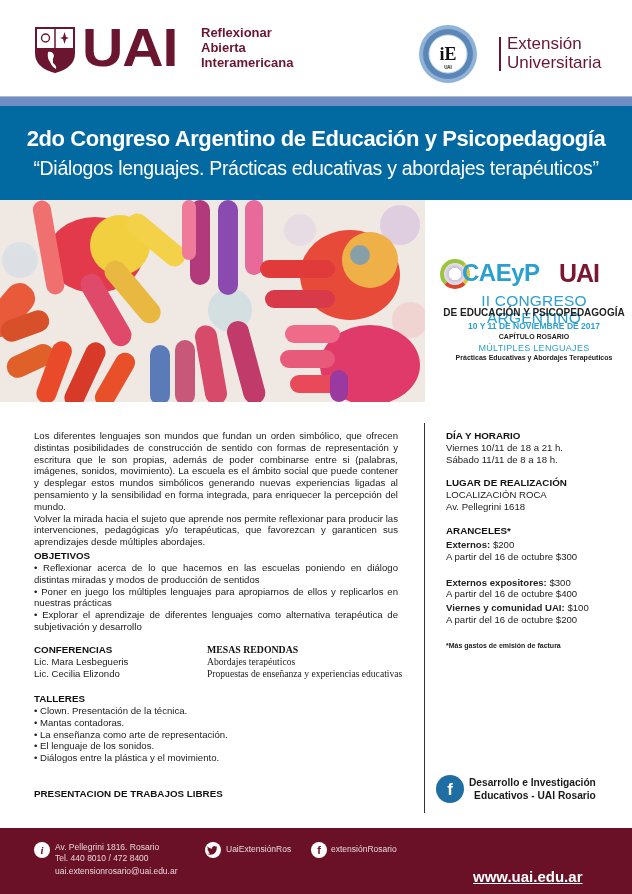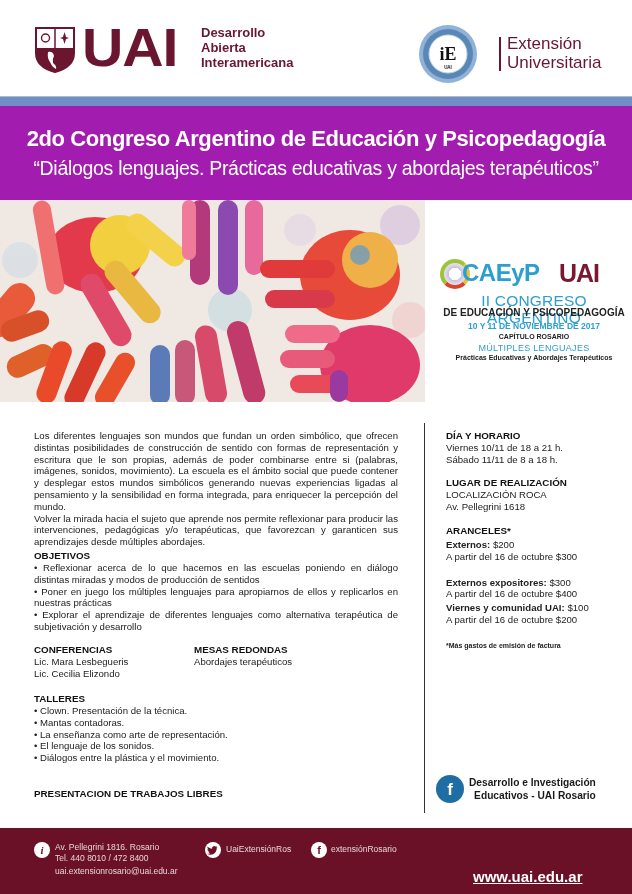--- a/index.html
+++ b/index.html
@@ -9,21 +9,21 @@
   
   .header { position: absolute; left: 0; top: 0; width: 632px; height: 96px; background: #fff; }
   .shield { position: absolute; left: 35px; top: 27px; width: 40px; height: 46px; }
   .uai-big { position: absolute; left: 82px; top: 22px; font-family: "Liberation Sans", sans-serif; font-weight: bold; font-size: 53px; line-height: 52px; color: #6b1630; letter-spacing: -1px; transform: scaleX(1.08); transform-origin: left top; }
   .uai-name { position: absolute; left: 201px; top: 25px; font-weight: bold; font-size: 13px; line-height: 15px; color: #6b1630; }
   .ie-badge { position: absolute; left: 418px; top: 24px; width: 60px; height: 60px; }
   .ext-sep { position: absolute; left: 499px; top: 37px; width: 2px; height: 34px; background: #6b1630; }
   .ext-text { position: absolute; left: 507px; top: 34px; font-size: 17px; line-height: 19px; color: #6b1630; }
 
   .blue-bar { position: absolute; left: 0; top: 96px; width: 632px; height: 10px; background: #6f8fc4; border-top: 1px solid #aeb9cc; }
-  .title-band { position: absolute; left: 0; top: 106px; width: 632px; height: 94px; background: #a21caf; color: #fff; text-align: center; }
+  .title-band { position: absolute; left: 0; top: 106px; width: 632px; height: 94px; background: #0369a1; color: #fff; text-align: center; }
   .title-main { position: absolute; left: 0; width: 632px; top: 20px; font-weight: bold; font-size: 22px; line-height: 26px; letter-spacing: -0.4px; }
   .title-sub { position: absolute; left: 0; width: 632px; top: 50px; font-size: 19.5px; line-height: 24px; letter-spacing: -0.3px; }
 
   
   .photo { position: absolute; left: 0; top: 200px; width: 425px; height: 202px; overflow: hidden; background: #efe7e2; }
 
   
   .congress-logo { position: absolute; left: 436px; top: 250px; width: 196px; height: 120px; text-align: center; }
   .caeyp-row { position: absolute; left: 4px; top: 4px; width: 190px; height: 36px; }
   .caeyp-ring { position: absolute; left: 0; top: 5px; width: 30px; height: 30px; border-radius: 50%; border: 4px solid #9bc43a; border-right-color: #e2c33a; border-bottom-color: #d9452b; background: radial-gradient(circle, #fff 40%, #c9c2d8 41%, #e8e2f0 70%); }
@@ -36,21 +36,21 @@
   .cl-line5 { position: absolute; left: 0; width: 196px; top: 93px; font-size: 9px; line-height: 11px; color: #2a9fd0; letter-spacing: 0.3px; }
   .cl-line6 { position: absolute; left: 0; width: 196px; top: 103px; font-weight: bold; font-size: 7px; line-height: 9px; color: #222; }
 
   
   .left-col { position: absolute; left: 34px; top: 430px; width: 364px; font-family: "Liberation Sans", sans-serif; font-size: 9.6px; line-height: 11.8px; color: #222; }
   .justify { text-align: justify; }
   .sec-h { font-weight: bold; font-size: 9.8px; line-height: 12px; color: #111; }
   .block { position: absolute; left: 0; width: 364px; }
   .two-col { position: absolute; left: 0; width: 364px; }
   .two-col .c1 { position: absolute; left: 0; top: 0; width: 160px; }
-  .two-col .c2 { position: absolute; left: 160px; top: 0; width: 210px; }
+  .two-col .c2 { position: absolute; left: 173px; top: 0; width: 210px; font-family: Liberation Serif, serif; }
 
   
   .vsep { position: absolute; left: 424px; top: 423px; width: 1px; height: 390px; background: #333; }
 
   
   .right-col { position: absolute; left: 446px; top: 430px; width: 180px; font-size: 9.6px; line-height: 11.8px; color: #222; }
   .r-block { position: absolute; left: 0; width: 180px; }
   .footnote { font-weight: bold; font-size: 7px; line-height: 9px; color: #222; }
 
   .fb-block { position: absolute; left: 436px; top: 774px; width: 190px; height: 32px; }
@@ -70,21 +70,21 @@
   <svg class="shield" viewBox="0 0 40 46">
     <path d="M1 1 H39 V26 Q39 40 20 45 Q1 40 1 26 Z" fill="#fff" stroke="#6b1630" stroke-width="2"></path>
     <path d="M1 21 H39 V26 Q39 40 20 45 Q1 40 1 26 Z" fill="#6b1630"></path>
     <line x1="20" y1="1" x2="20" y2="21" stroke="#6b1630" stroke-width="1.5"></line>
     <circle cx="10.5" cy="11" r="4" fill="none" stroke="#6b1630" stroke-width="1.4"></circle>
     <path d="M29.5 5 L31 10 L34 11 L31 12 L29.5 17 L28 12 L25 11 L28 10 Z" fill="#6b1630"></path>
     <path d="M13 25 Q18 24 19 29 Q17 32 18 36 Q22 39 21 42 Q17 40 15 35 Q12 31 13 25 Z" fill="#fff"></path>
   </svg>
   <div class="uai-big">UAI</div>
   <div class="uai-name">
-    <div>Desarrollo</div>
+    <div>Reflexionar</div>
     <div>Abierta</div>
     <div>Interamericana</div>
   </div>
 
   <svg class="ie-badge" viewBox="0 0 60 60">
     <circle cx="30" cy="30" r="29" fill="#8fb2d6"></circle>
     <circle cx="30" cy="30" r="25" fill="#5a87b8"></circle>
     <circle cx="30" cy="30" r="19" fill="#ffffff" stroke="#c8d6e6" stroke-width="1"></circle>
     <text x="30" y="36" font-family="Liberation Serif, serif" font-size="18" font-weight="bold" text-anchor="middle" fill="#111">iE</text>
     <text x="30" y="45" font-family="Liberation Sans, sans-serif" font-size="4.5" font-weight="bold" text-anchor="middle" fill="#111">UAI</text>
@@ -181,20 +181,21 @@
 
   <div class="two-col" style="top:214px;">
     <div class="c1">
       <div class="sec-h">CONFERENCIAS</div>
       <div>Lic. Mara Lesbegueris</div>
       <div>Lic. Cecilia Elizondo</div>
     </div>
     <div class="c2">
       <div class="sec-h">MESAS REDONDAS</div>
       <div>Abordajes terapéuticos</div>
+      <div>Propuestas de enseñanza y experiencias educativas</div>
     </div>
   </div>
 
   <div class="block" style="top:263px;">
     <div class="sec-h">TALLERES</div>
     <div>• Clown. Presentación de la técnica.</div>
     <div>• Mantas contadoras.</div>
     <div>• La enseñanza como arte de representación.</div>
     <div>• El lenguaje de los sonidos.</div>
     <div>• Diálogos entre la plástica y el movimiento.</div>

